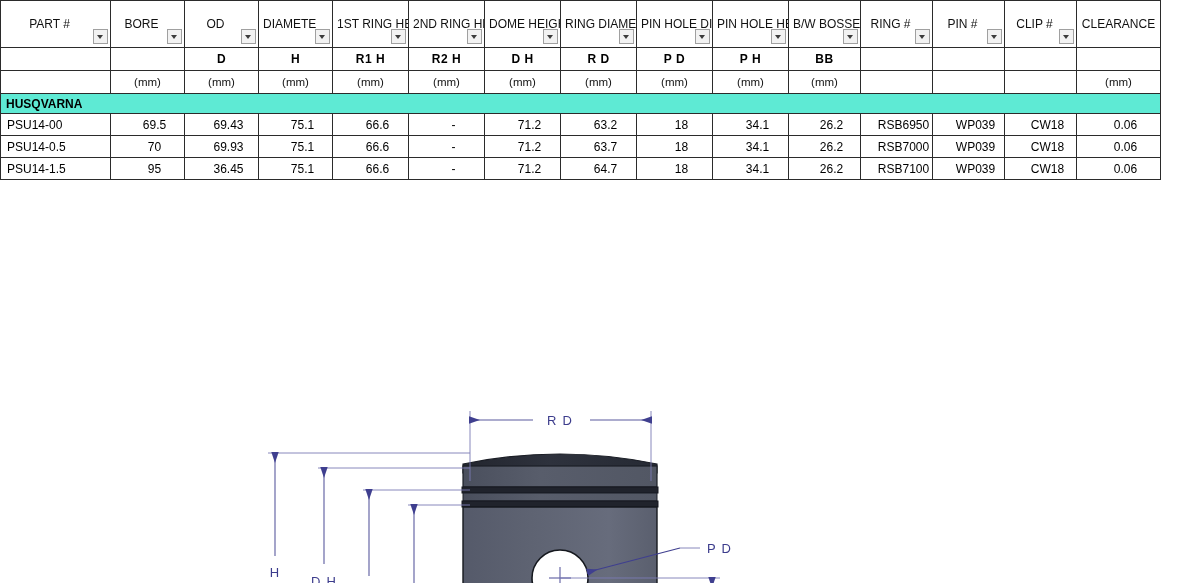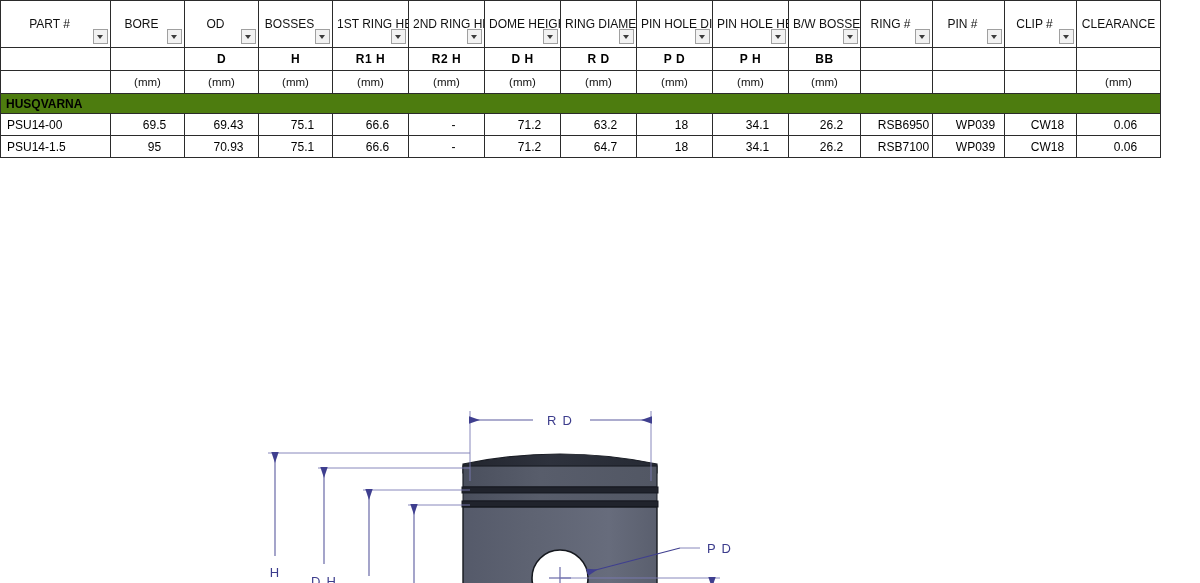--- a/index.html
+++ b/index.html
@@ -85,21 +85,21 @@
   
   tr.hdr-unit td {
     height: 22px;
     font-size: 11.5px;
     color: #111111;
     border-radius: 10px;
   }
 
   
   tr.group-row td {
-    background: #4d7c0f;
+    background: #5eead4;
     height: 19px;
     text-align: left;
     font-weight: bold;
     font-size: 12px;
     padding-left: 5px;
     color: #000000;
     border-left: 1px solid #2b2b2b;
     border-right: 1px solid #2b2b2b;
   }
 
@@ -163,21 +163,21 @@
           </td>
       <td>
             <span class="hdr-txt">BORE</span>
             <span class="filter-btn"></span>
           </td>
       <td>
             <span class="hdr-txt">OD</span>
             <span class="filter-btn"></span>
           </td>
       <td>
-            <span class="hdr-txt">BOSSES</span>
+            <span class="hdr-txt">DIAMETE</span>
             <span class="filter-btn"></span>
           </td>
       <td>
             <span class="hdr-txt nopad">1ST RING HEIGHT</span>
             <span class="filter-btn"></span>
           </td>
       <td>
             <span class="hdr-txt nopad">2ND RING HEIGHT</span>
             <span class="filter-btn"></span>
           </td>
@@ -269,23 +269,40 @@
       <td>63.2</td>
       <td>18</td>
       <td>34.1</td>
       <td>26.2</td>
       <td>RSB6950</td>
       <td>WP039</td>
       <td>CW18</td>
       <td>0.06</td>
     </tr>
     <tr class="data-row">
+      <td class="part">PSU14-0.5</td>
+      <td>70</td>
+      <td>69.93</td>
+      <td>75.1</td>
+      <td>66.6</td>
+      <td>-</td>
+      <td>71.2</td>
+      <td>63.7</td>
+      <td>18</td>
+      <td>34.1</td>
+      <td>26.2</td>
+      <td>RSB7000</td>
+      <td>WP039</td>
+      <td>CW18</td>
+      <td>0.06</td>
+    </tr>
+    <tr class="data-row">
       <td class="part">PSU14-1.5</td>
       <td>95</td>
-      <td>70.93</td>
+      <td>36.45</td>
       <td>75.1</td>
       <td>66.6</td>
       <td>-</td>
       <td>71.2</td>
       <td>64.7</td>
       <td>18</td>
       <td>34.1</td>
       <td>26.2</td>
       <td>RSB7100</td>
       <td>WP039</td>

